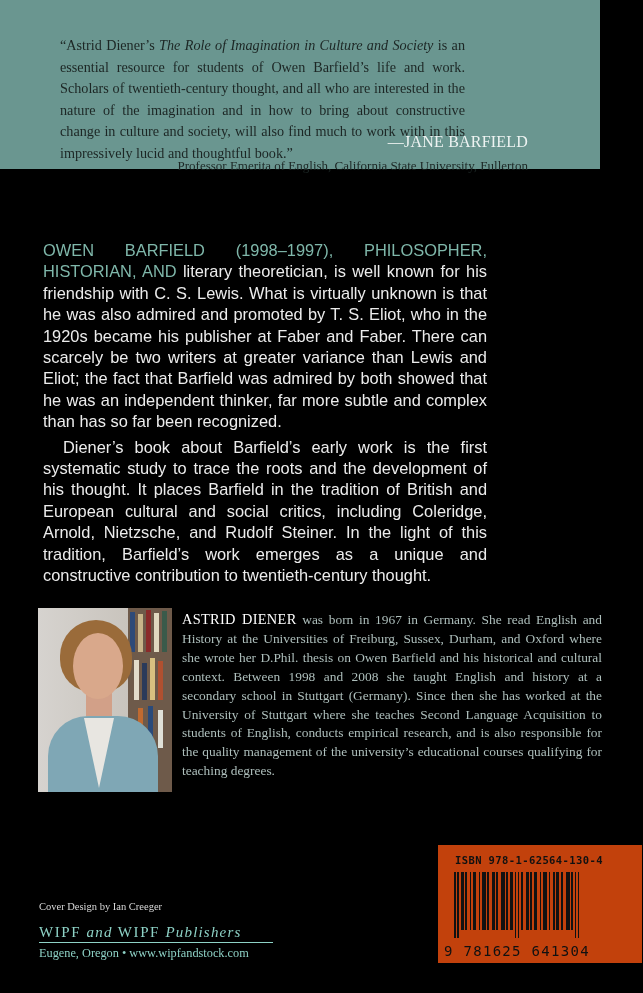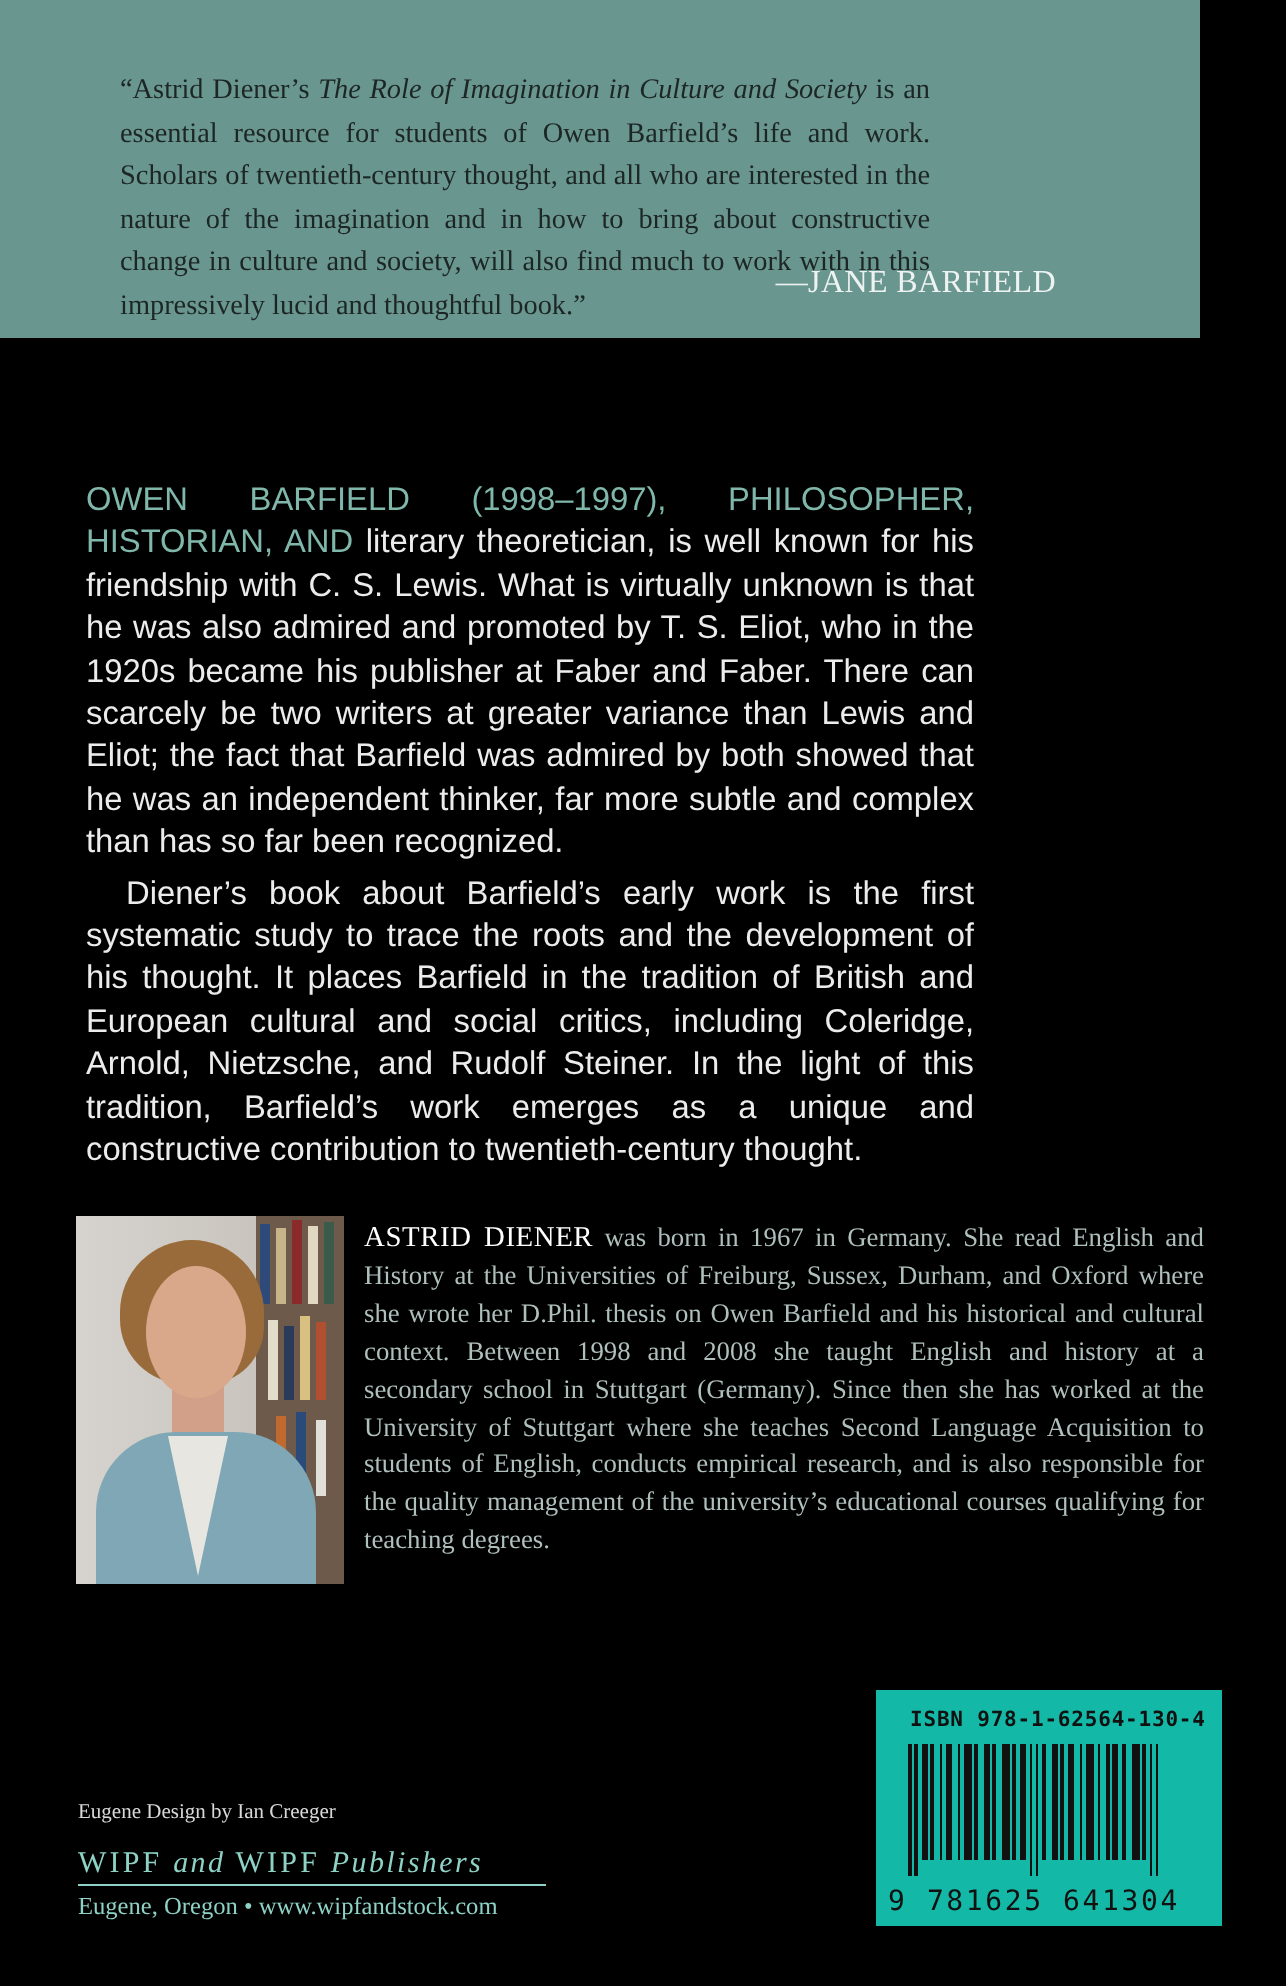--- a/index.html
+++ b/index.html
@@ -27,35 +27,36 @@
   .photo .shirt { position:absolute; left:46px; top:110px; width:30px; height:70px; background:#e8e6e1; clip-path:polygon(0 0,100% 0,50% 100%); }
 
   .bio { position:absolute; left:182px; top:610px; width:420px; font-family:"Liberation Serif", serif; font-size:13.4px; line-height:18.9px; color:#aebfbc; text-align:justify; }
   .bio .name { color:#ffffff; font-size:14.4px; letter-spacing:0.3px; }
 
   .credit { position:absolute; left:39px; top:901px; font-family:"Liberation Serif", serif; font-size:10.5px; color:#d9d9d9; }
   .publisher { position:absolute; left:39px; top:924px; font-family:"Liberation Serif", serif; font-size:15px; color:#8ed2c6; letter-spacing:1.6px; border-bottom:1.5px solid #8ed2c6; padding-bottom:1px; width:234px; white-space:nowrap; }
   .publisher i { letter-spacing:1.2px; }
   .pub-loc { position:absolute; left:39px; top:946px; font-family:"Liberation Serif", serif; font-size:12.3px; color:#8ed2c6; white-space:nowrap; }
 
-  .barcode-box { position:absolute; left:438px; top:845px; width:173px; height:118px; background:#14b8a6; }
+  .barcode-box { position:absolute; left:438px; top:845px; width:173px; height:118px; background:#c2410c;padding-left:31px; }
   .isbn-text { position:absolute; left:17px; top:9px; font-family:"DejaVu Sans Mono", monospace; font-size:10.5px; font-weight:bold; color:#111; letter-spacing:0.4px; white-space:nowrap; }
   .bars { position:absolute; left:16px; top:27px; width:146px; height:66px; display:flex; align-items:flex-start; }
   .bars span { display:block; height:58px; background:#111; }
   .bars span.g { height:66px; }
   .digits { position:absolute; left:6px; top:98px; font-family:"DejaVu Sans Mono", monospace; font-size:14px; color:#111; white-space:nowrap; letter-spacing:1.3px; }
 </style>
 </head>
 <body>
 
 <div class="blurb-box">
   <div class="blurb-text">
     <p class="last"><span>“Astrid Diener’s </span><i>The Role of Imagination in Culture and Society</i><span> is an essential resource for students of Owen Barfield’s life and work. Scholars of twentieth-century thought, and all who are interested in the nature of the imagination and in how to bring about constructive change in culture and society, will also find much to work with in this impressively lucid and thoughtful book.”</span></p>
   </div>
   <div class="attr-name">—JANE BARFIELD</div>
+  <div class="attr-affil">Professor Emerita of English, California State University, Fullerton</div>
 </div>
 
 <div class="desc">
   <p><span class="lead">OWEN BARFIELD (1998–1997), PHILOSOPHER, HISTORIAN, AND</span><span> literary theoretician, is well known for his friendship with C. S. Lewis. What is virtually unknown is that he was also admired and promoted by T. S. Eliot, who in the 1920s became his publisher at Faber and Faber. There can scarcely be two writers at greater variance than Lewis and Eliot; the fact that Barfield was admired by both showed that he was an independent thinker, far more subtle and complex than has so far been recognized.</span></p>
   <p class="indent">Diener’s book about Barfield’s early work is the first systematic study to trace the roots and the development of his thought. It places Barfield in the tradition of British and European cultural and social critics, including Coleridge, Arnold, Nietzsche, and Rudolf Steiner. In the light of this tradition, Barfield’s work emerges as a unique and constructive contribution to twentieth-century thought.</p>
 </div>
 
 <div class="photo" title="Author photo of Astrid Diener">
   <div class="shelf"></div>
   <div class="book" style="left:92px;top:4px;height:40px;background:#2e4a78;"></div>
@@ -75,21 +76,21 @@
   <div class="neck"></div>
   <div class="face"></div>
   <div class="jacket"></div>
   <div class="shirt"></div>
 </div>
 
 <div class="bio">
   <span class="name">ASTRID DIENER</span><span> was born in 1967 in Germany. She read English and History at the Universities of Freiburg, Sussex, Durham, and Oxford where she wrote her D.Phil. thesis on Owen Barfield and his historical and cultural context. Between 1998 and 2008 she taught English and history at a secondary school in Stuttgart (Germany). Since then she has worked at the University of Stuttgart where she teaches Second Language Acquisition to students of English, conducts empirical research,  and is also responsible for the quality management of the university’s educational courses qualifying for teaching degrees.</span>
 </div>
 
-<div class="credit">Eugene Design by Ian Creeger</div>
+<div class="credit">Cover Design by Ian Creeger</div>
 <div class="publisher"><span>WIPF </span><i>and</i><span> WIPF </span><i>Publishers</i></div>
 <div class="pub-loc">Eugene, Oregon  •  www.wipfandstock.com</div>
 
 <div class="barcode-box">
   <div class="isbn-text">ISBN 978-1-62564-130-4</div>
   <div class="bars">
     <span class="g" style="width:1.5px;margin-right:1.5px"></span>
       <span class="g" style="width:1.5px;margin-right:2px"></span>
     <span style="width:3px;margin-right:1.5px"></span>
       <span style="width:1.5px;margin-right:3px"></span>

